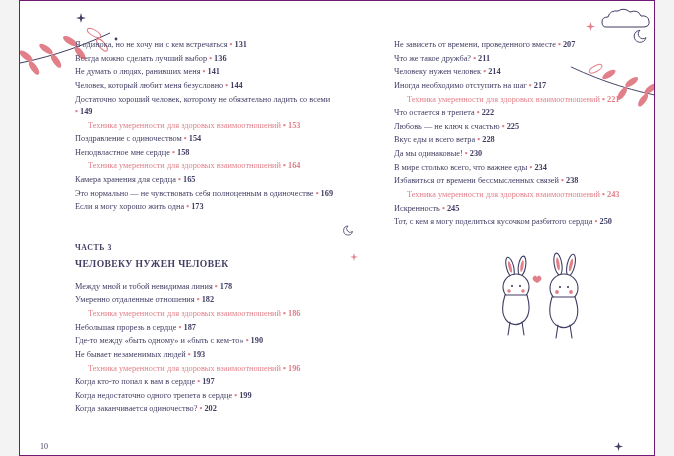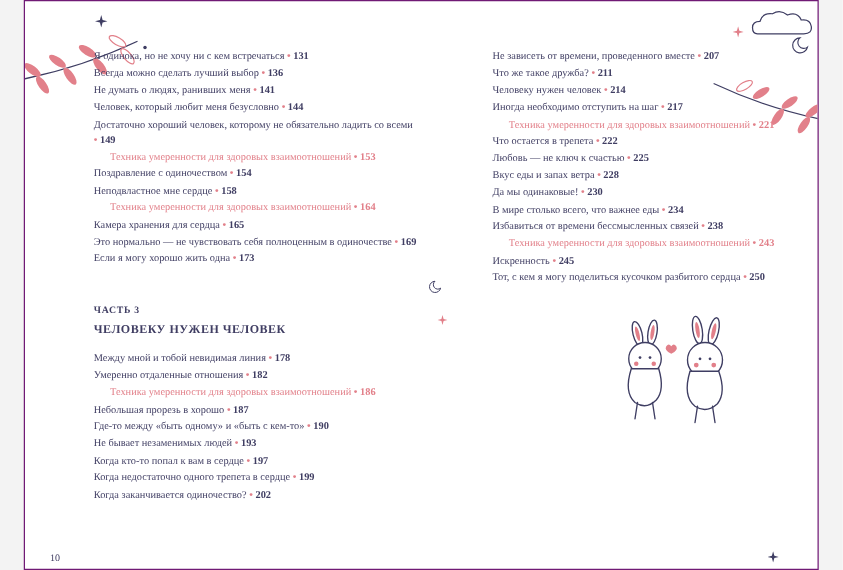--- a/index.html
+++ b/index.html
@@ -162,39 +162,40 @@
         <div class="entry"><span class="t">Камера хранения для сердца </span><span class="dot">•</span><span class="num">&nbsp;165</span></div>
         <div class="entry"><span class="t">Это нормально — не чувствовать себя полноценным в одиночестве </span><span class="dot">•</span><span class="num">&nbsp;169</span></div>
         <div class="entry"><span class="t">Если я могу хорошо жить одна </span><span class="dot">•</span><span class="num">&nbsp;173</span></div>
       </div>
     <div class="part-label">ЧАСТЬ 3</div>
     <div class="part-title">ЧЕЛОВЕКУ НУЖЕН ЧЕЛОВЕК</div>
     <div>
         <div class="entry"><span class="t">Между мной и тобой невидимая линия </span><span class="dot">•</span><span class="num">&nbsp;178</span></div>
         <div class="entry"><span class="t">Умеренно отдаленные отношения </span><span class="dot">•</span><span class="num">&nbsp;182</span></div>
         <div class="entry technique"><span class="t">Техника умеренности для здоровых взаимоотношений </span><span class="dot">•</span><span class="num">&nbsp;186</span></div>
-        <div class="entry"><span class="t">Небольшая прорезь в хорошо </span><span class="dot">•</span><span class="num">&nbsp;187</span></div>
+        <div class="entry"><span class="t">Небольшая прорезь в сердце </span><span class="dot">•</span><span class="num">&nbsp;187</span></div>
         <div class="entry"><span class="t">Где-то между «быть одному» и «быть с кем-то» </span><span class="dot">•</span><span class="num">&nbsp;190</span></div>
         <div class="entry"><span class="t">Не бывает незаменимых людей </span><span class="dot">•</span><span class="num">&nbsp;193</span></div>
+        <div class="entry technique"><span class="t">Техника умеренности для здоровых взаимоотношений </span><span class="dot">•</span><span class="num">&nbsp;196</span></div>
         <div class="entry"><span class="t">Когда кто-то попал к вам в сердце </span><span class="dot">•</span><span class="num">&nbsp;197</span></div>
         <div class="entry"><span class="t">Когда недостаточно одного трепета в сердце </span><span class="dot">•</span><span class="num">&nbsp;199</span></div>
         <div class="entry"><span class="t">Когда заканчивается одиночество? </span><span class="dot">•</span><span class="num">&nbsp;202</span></div>
       </div>
   </div>
 
   <div class="col right">
     <div>
         <div class="entry"><span class="t">Не зависеть от времени, проведенного вместе </span><span class="dot">•</span><span class="num">&nbsp;207</span></div>
         <div class="entry"><span class="t">Что же такое дружба? </span><span class="dot">•</span><span class="num">&nbsp;211</span></div>
         <div class="entry"><span class="t">Человеку нужен человек </span><span class="dot">•</span><span class="num">&nbsp;214</span></div>
         <div class="entry"><span class="t">Иногда необходимо отступить на шаг </span><span class="dot">•</span><span class="num">&nbsp;217</span></div>
         <div class="entry technique"><span class="t">Техника умеренности для здоровых взаимоотношений </span><span class="dot">•</span><span class="num">&nbsp;221</span></div>
         <div class="entry"><span class="t">Что остается в трепета </span><span class="dot">•</span><span class="num">&nbsp;222</span></div>
         <div class="entry"><span class="t">Любовь — не ключ к счастью </span><span class="dot">•</span><span class="num">&nbsp;225</span></div>
-        <div class="entry"><span class="t">Вкус еды и запах ветра </span><span class="dot">•</span><span class="num">&nbsp;228</span></div>
+        <div class="entry"><span class="t">Вкус еды и всего ветра </span><span class="dot">•</span><span class="num">&nbsp;228</span></div>
         <div class="entry"><span class="t">Да мы одинаковые! </span><span class="dot">•</span><span class="num">&nbsp;230</span></div>
         <div class="entry"><span class="t">В мире столько всего, что важнее еды </span><span class="dot">•</span><span class="num">&nbsp;234</span></div>
         <div class="entry"><span class="t">Избавиться от времени бессмысленных связей </span><span class="dot">•</span><span class="num">&nbsp;238</span></div>
         <div class="entry technique"><span class="t">Техника умеренности для здоровых взаимоотношений </span><span class="dot">•</span><span class="num">&nbsp;243</span></div>
         <div class="entry"><span class="t">Искренность </span><span class="dot">•</span><span class="num">&nbsp;245</span></div>
         <div class="entry"><span class="t">Тот, с кем я могу поделиться кусочком разбитого сердца </span><span class="dot">•</span><span class="num">&nbsp;250</span></div>
       </div>
   </div>
 
   <div class="page-num">10</div>

